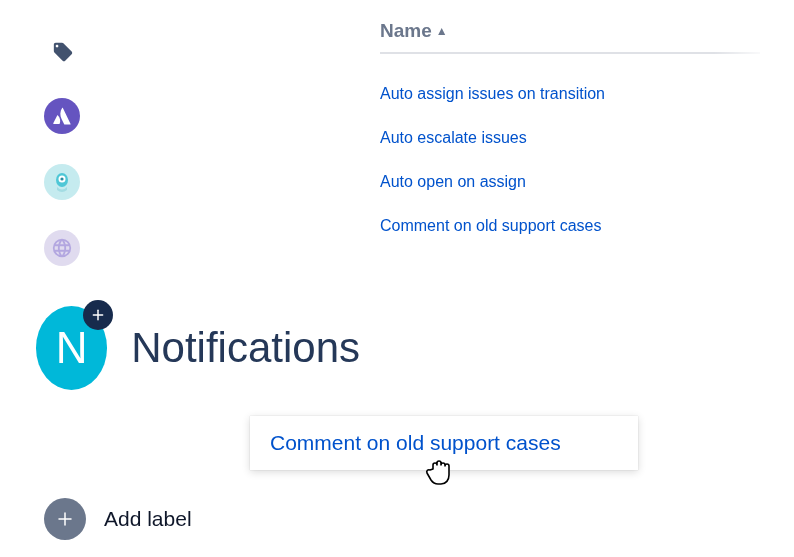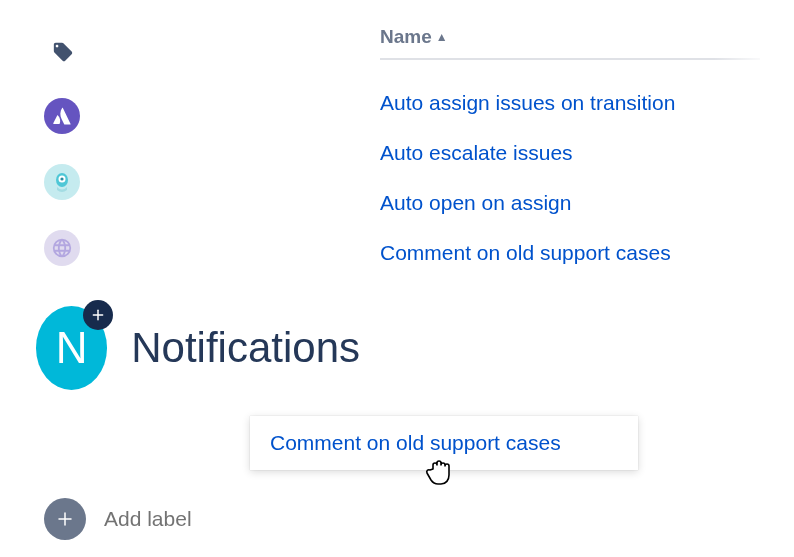--- a/index.html
+++ b/index.html
@@ -133,26 +133,26 @@
     height: 42px;
     border-radius: 50%;
     background: #6B778C;
     color: #fff;
     display: flex;
     align-items: center;
     justify-content: center;
     font-size: 26px;
     font-weight: 300;
   }
-  .add-text { font-size: 21px; color: #737373; }
+  .add-text { font-size: 21px; color: #0f172a; }
 
   .main {
     position: absolute;
     left: 380px;
-    top: 26px;
+    top: 20px;
     right: 0;
   }
   .col-header {
     display: flex;
     align-items: center;
     gap: 4px;
     color: #6B778C;
     font-size: 19px;
     font-weight: 700;
     padding-bottom: 10px;
@@ -163,21 +163,21 @@
     font-size: 12px;
     color: #6B778C;
   }
   .rule-list { margin-top: 18px; }
   .rule-row {
     padding: 13px 0;
     cursor: pointer;
   }
   .rule-link {
     color: #0052CC;
-    font-size: 21px;
+    font-size: 16px;
     white-space: nowrap;
   }
   .fade-right {
     position: absolute;
     right: 0;
     top: 0;
     width: 80px;
     height: 100%;
     background: linear-gradient(to right, rgba(255,255,255,0), #fff 70%);
     pointer-events: none;

